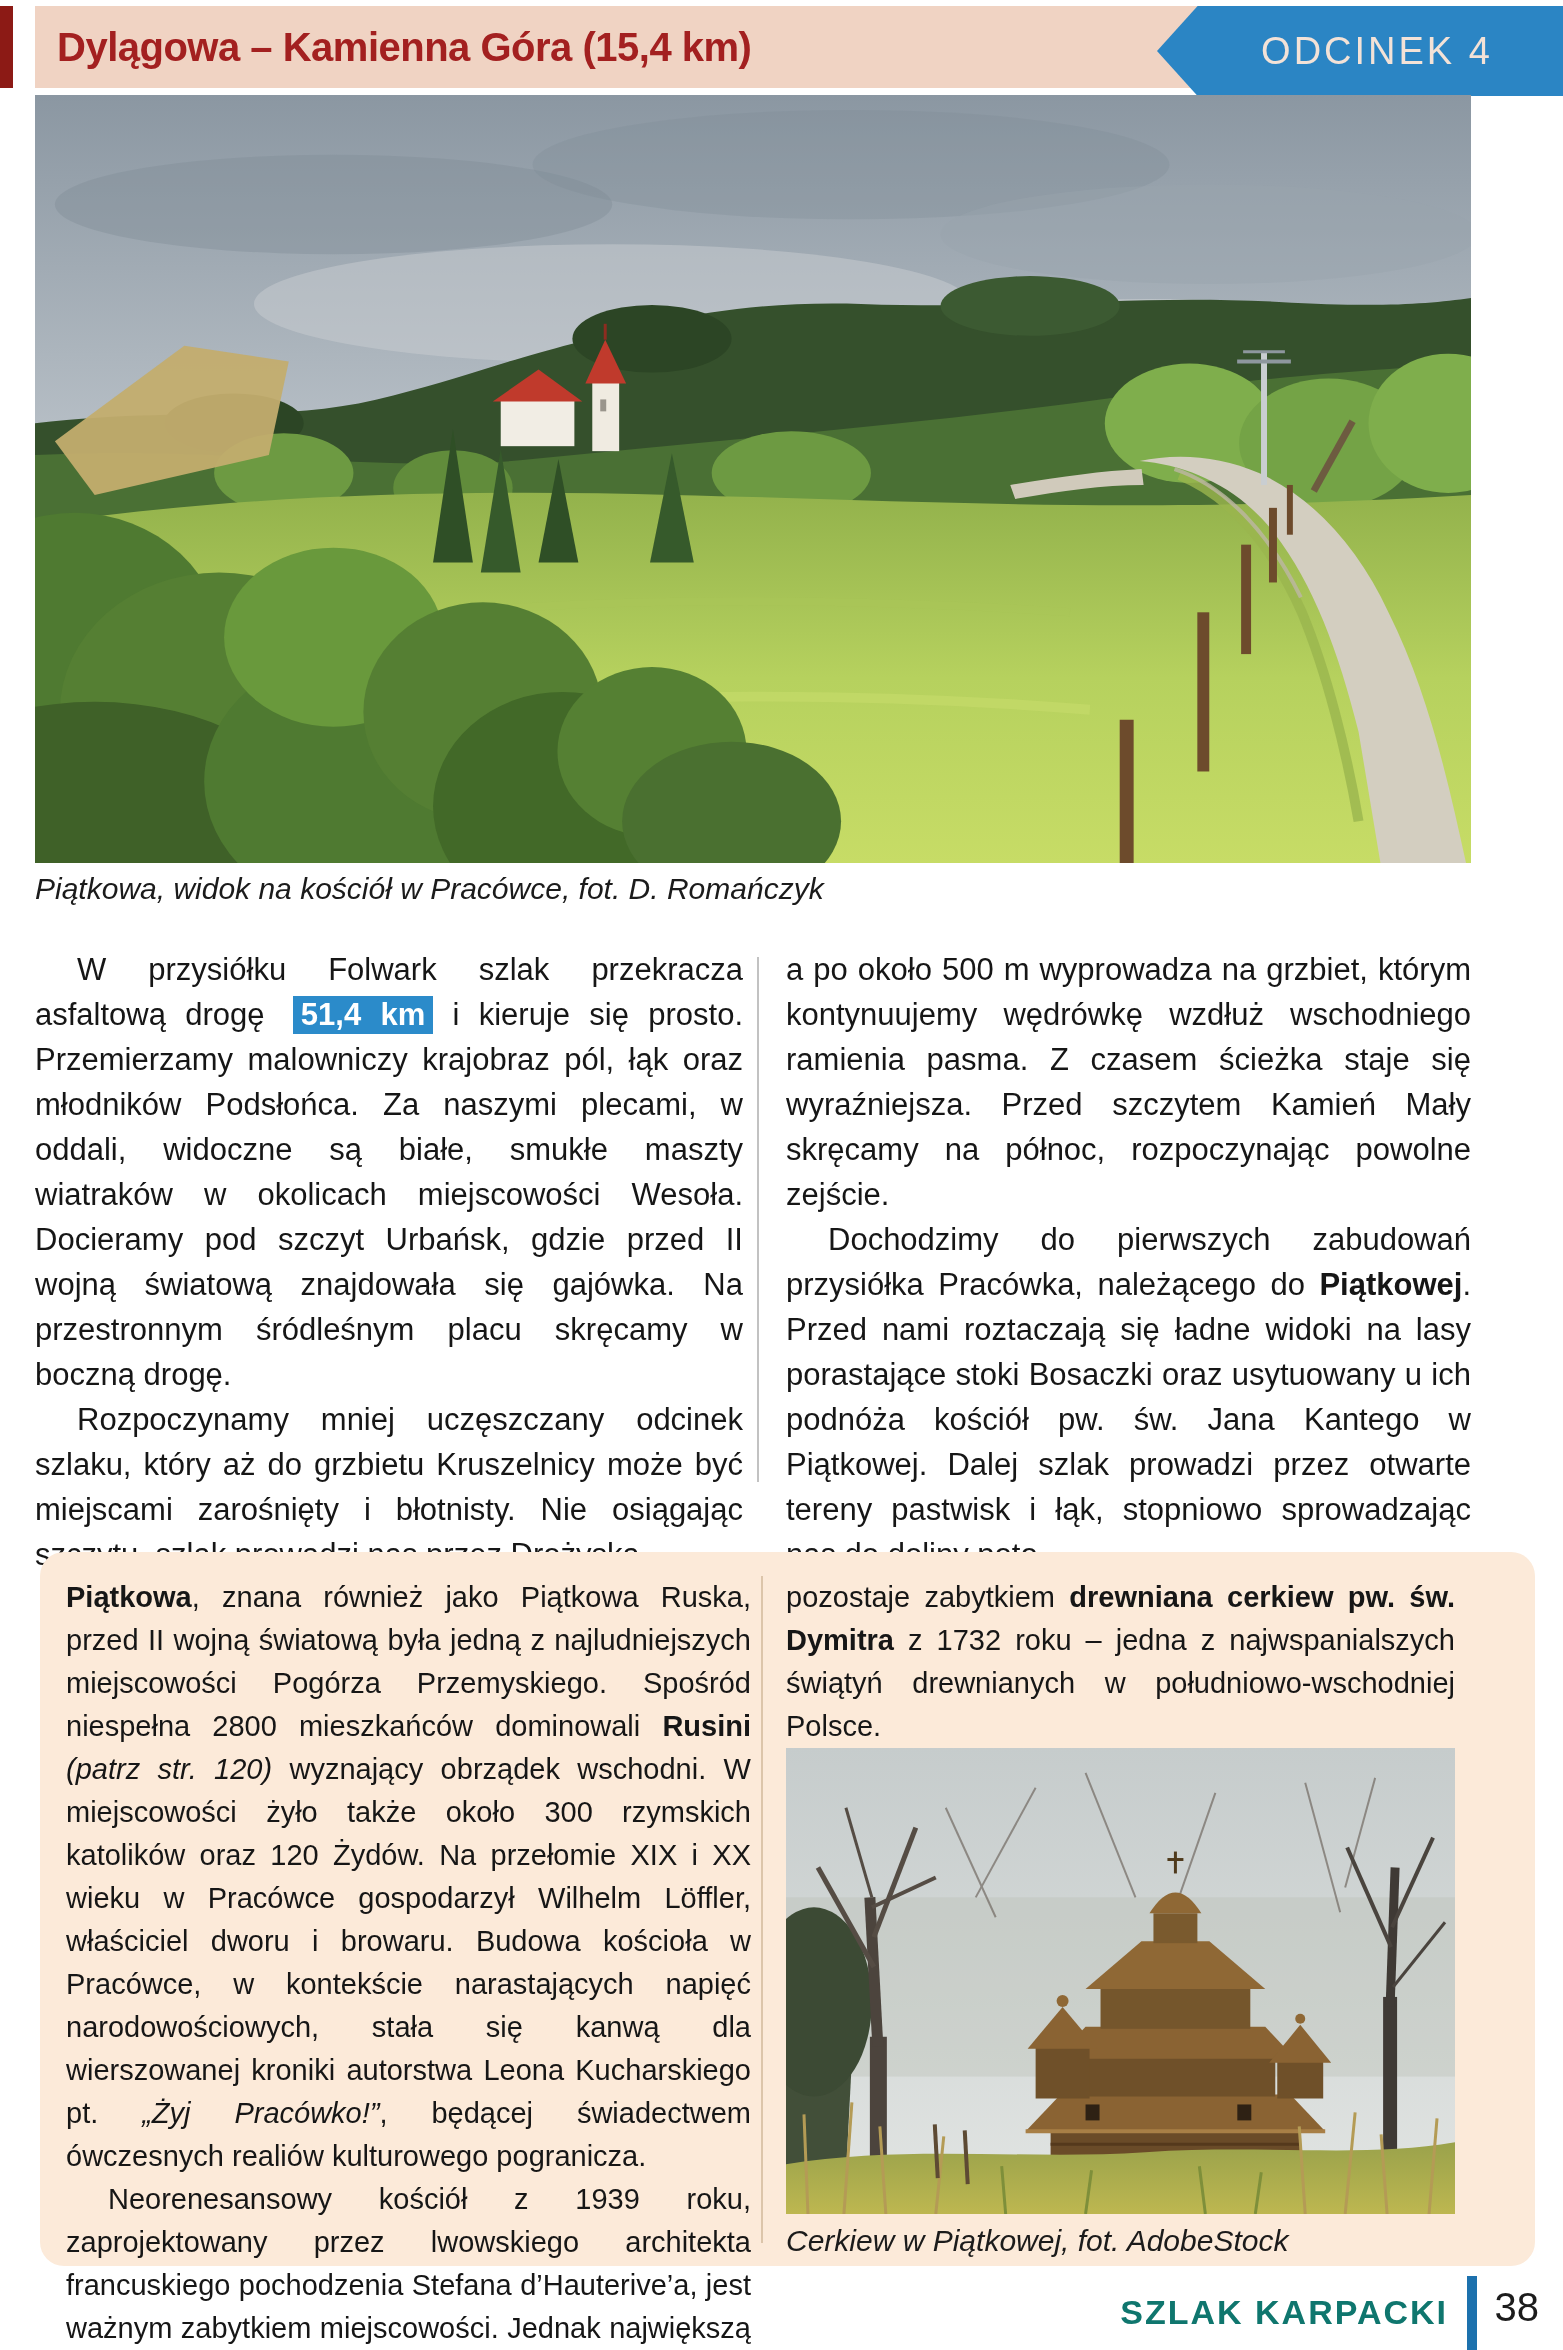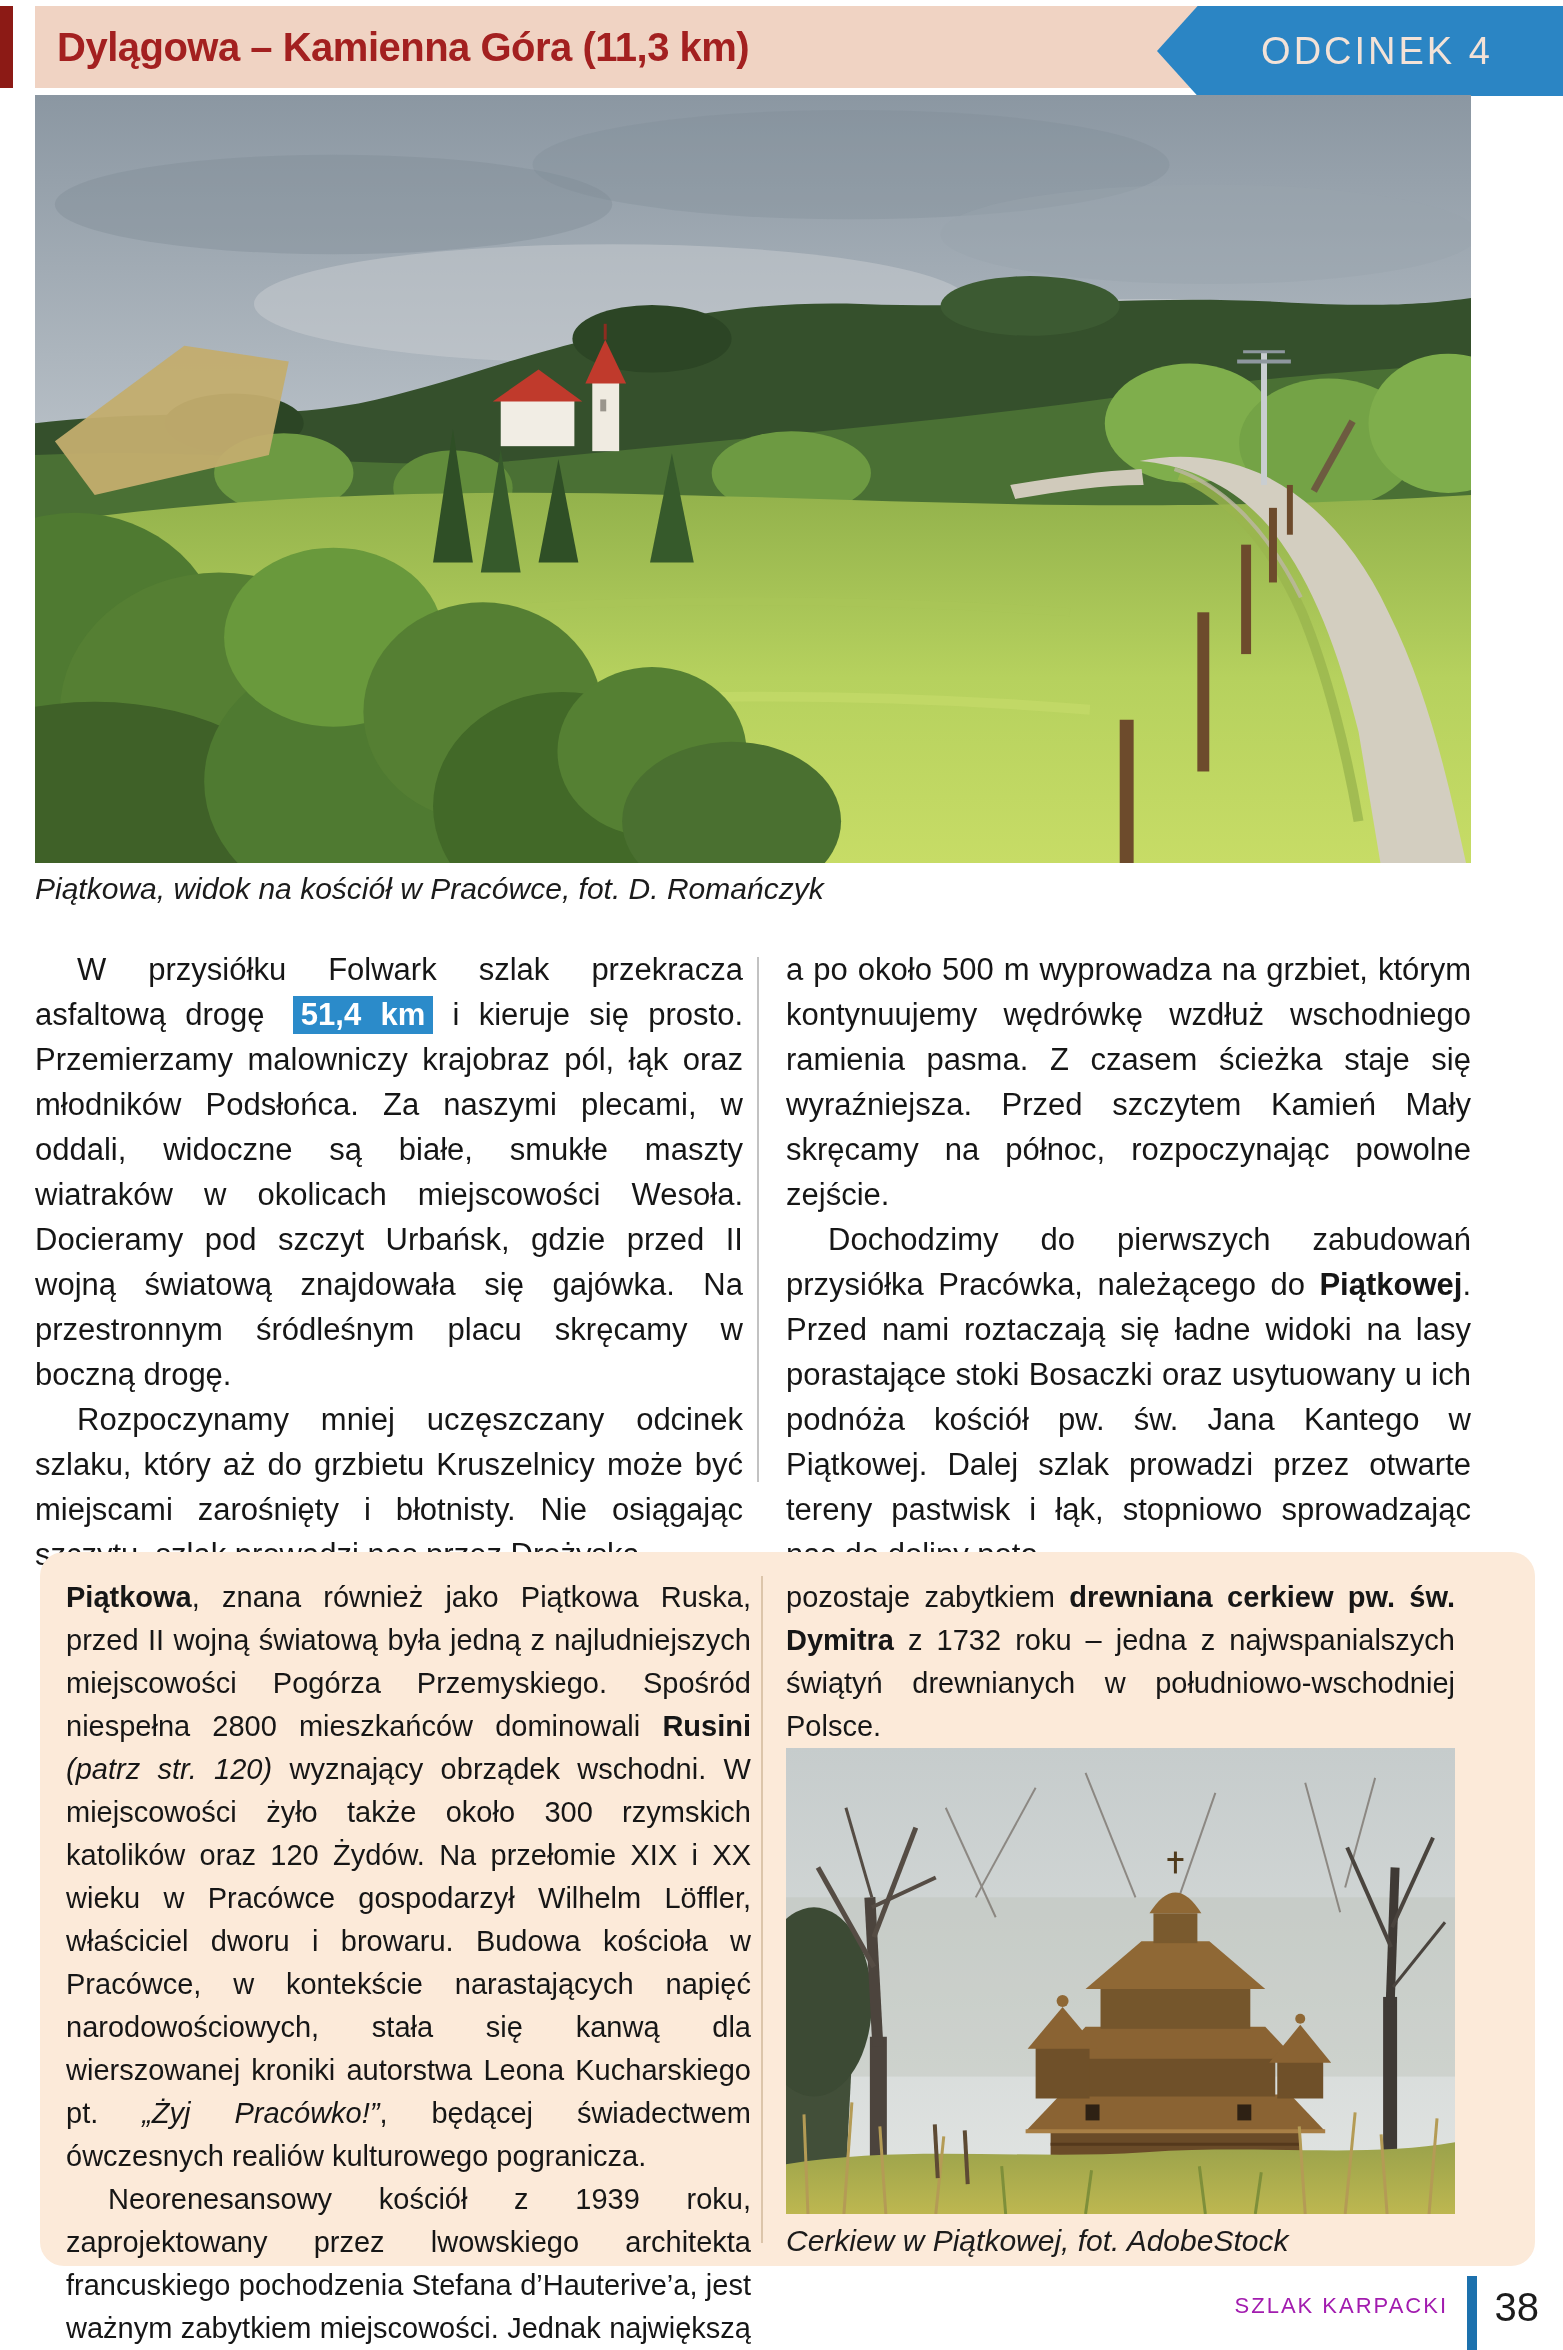--- a/index.html
+++ b/index.html
@@ -40,32 +40,32 @@
   .box-rule{position:absolute;left:721px;top:24px;width:2px;height:667px;background:#dcc5aa;}
   .box-col .para{font-size:29px;line-height:43px;}
   .box-col{position:absolute;top:24px;}
   .box-left{left:26px;width:685px;}
   .box-right{left:746px;width:669px;}
   .photo2{width:669px;height:466px;margin-top:14px;overflow:hidden;}
   .photo2 svg{display:block;width:100%;height:100%;}
   .caption2{margin-top:10px;}
 
   
-  .footer-brand{position:absolute;top:2293px;right:115px;font-size:22px;letter-spacing:2px;color:#a21caf;}
+  .footer-brand{position:absolute;top:2293px;right:115px;font-size:34px;letter-spacing:2px;color:#0f766e;font-weight:bold;}
   .footer-bar{position:absolute;top:2276px;right:86px;width:10px;height:75px;background:#1d71ad;}
   .footer-page{position:absolute;top:2285px;right:24px;font-size:40px;color:#1c1c1c;}
 </style>
 </head>
 <body>
 
 <div id="page">
 
   <div class="edge-strip"></div>
   <header class="header-bar">
-    <h1 class="page-title">Dylągowa – Kamienna Góra (11,3 km)</h1>
+    <h1 class="page-title">Dylągowa – Kamienna Góra (15,4 km)</h1>
     <div class="section-tab">
       <span class="section-label">ODCINEK 4</span>
     </div>
   </header>
 
   <figure class="photo1" style="margin:0;">
     <svg viewBox="0 0 1443 772" preserveAspectRatio="none">
       <defs>
         <linearGradient id="skyG" x1="0" y1="0" x2="0" y2="1">
           <stop offset="0" stop-color="#8b97a2"></stop>

